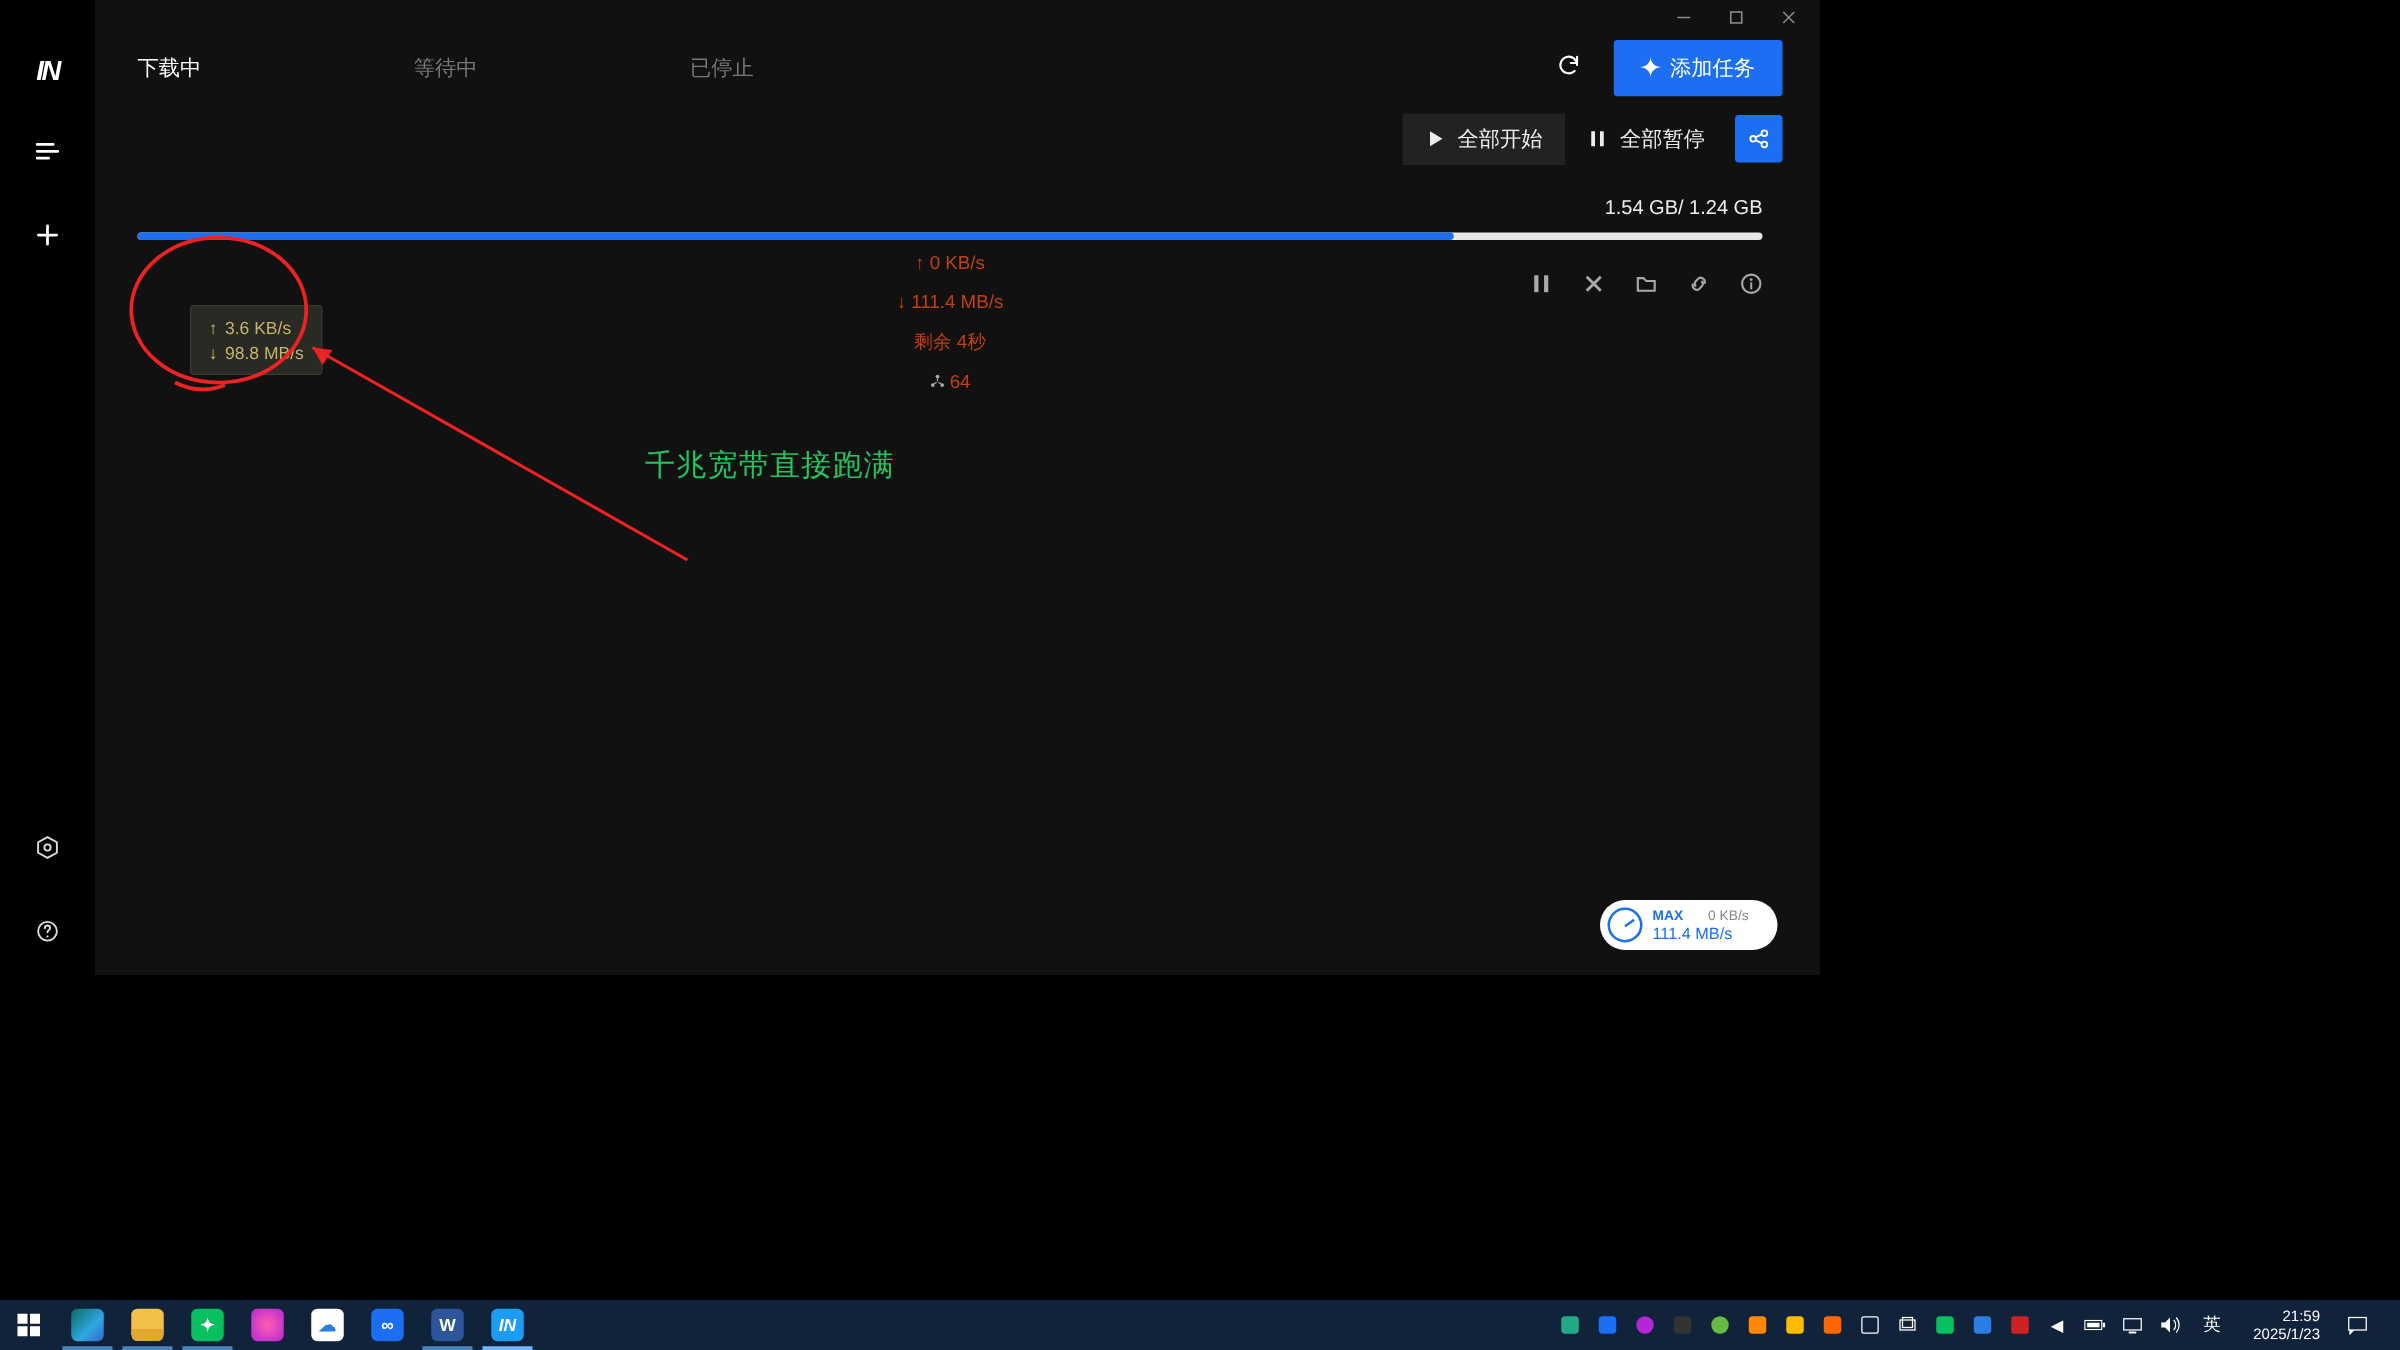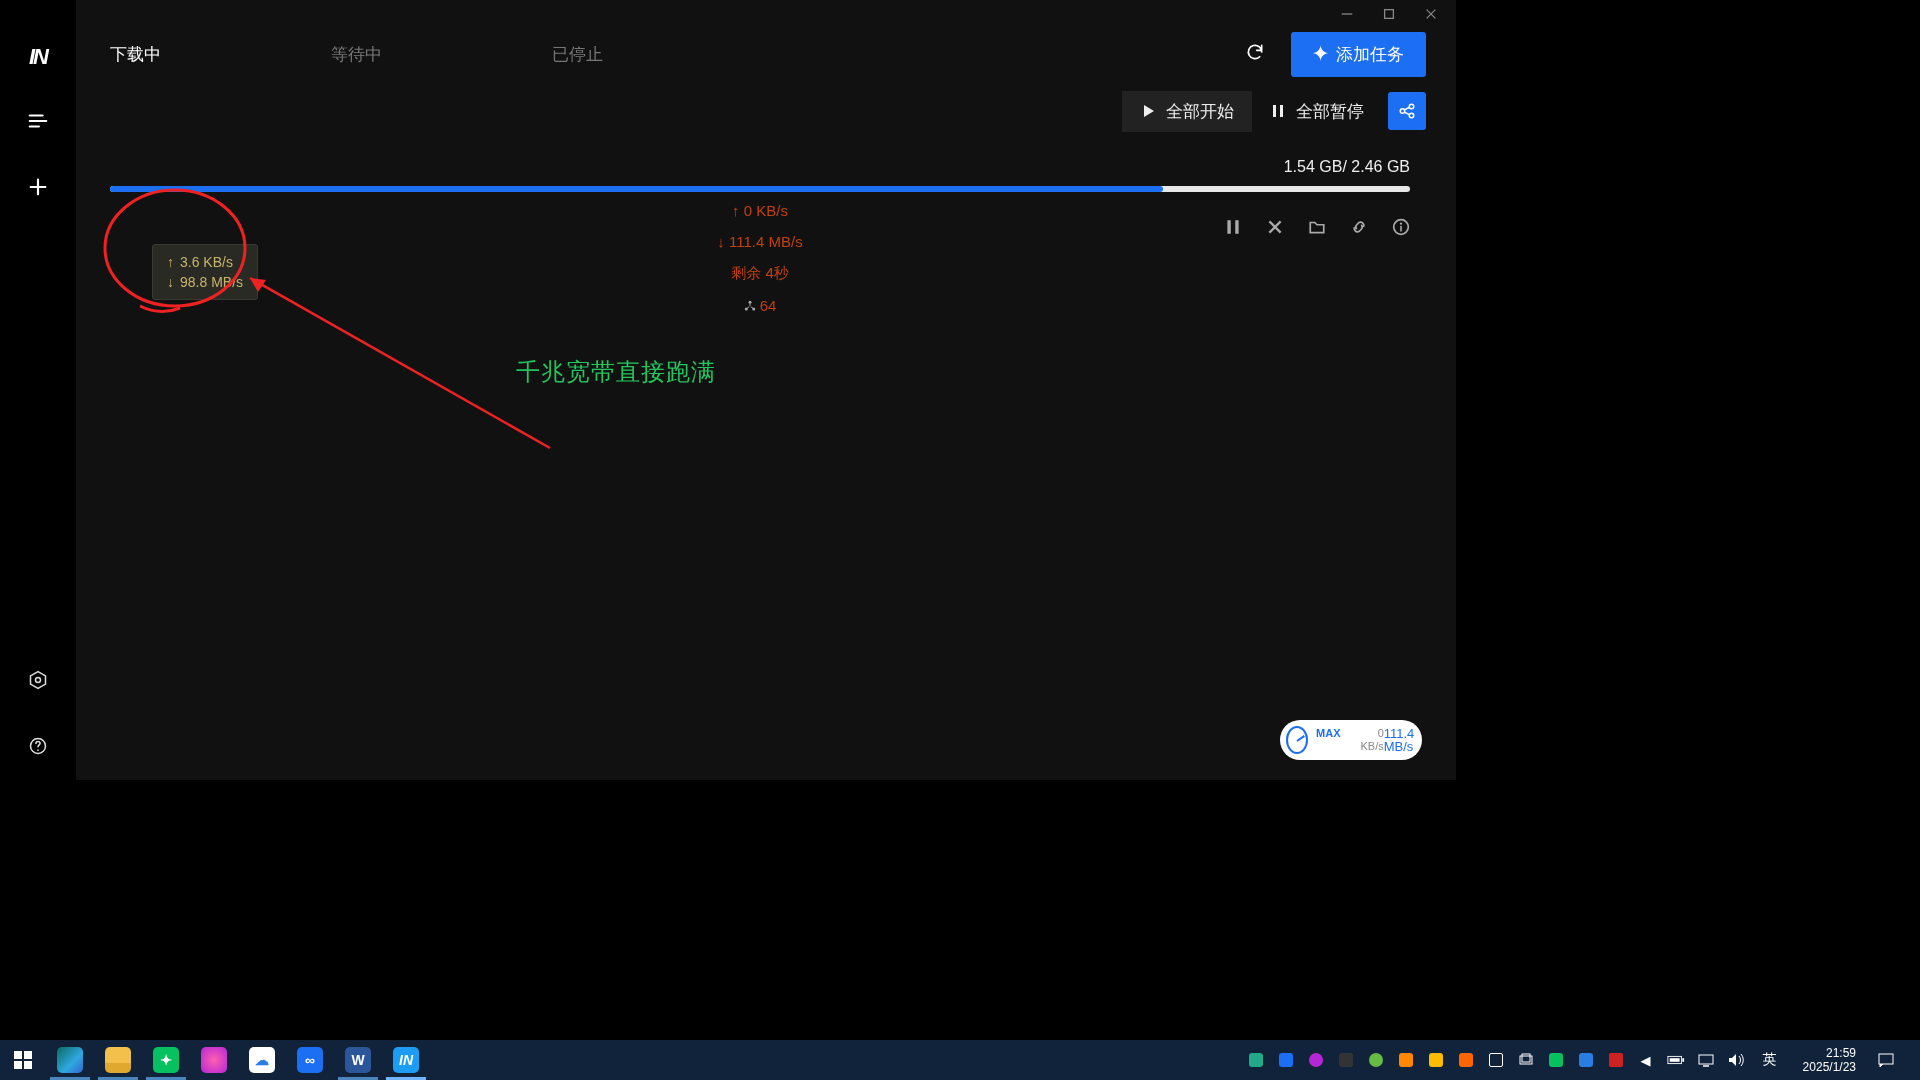--- a/index.html
+++ b/index.html
@@ -46,21 +46,21 @@
 .tooltip .row{display:flex;align-items:center;gap:6px;}
 
 
 .redtext{position:absolute;left:516px;top:356px;font-size:24px;color:#22c55e;font-weight:400;letter-spacing:1px;}
 .ann-svg{position:absolute;left:100px;top:158px;pointer-events:none;}
 
 
 .speed-pill{position:absolute;left:1280px;top:720px;width:142px;height:40px;background:#fff;border-radius:20px;display:flex;align-items:center;padding-left:6px;gap:8px;}
 .speed-pill .gauge{width:28px;height:28px;border:2px solid #1c6ef3;border-radius:50%;position:relative;}
 .speed-pill .gauge::after{content:"";position:absolute;left:50%;top:50%;width:9px;height:2px;background:#1c6ef3;transform-origin:left;transform:rotate(-35deg);}
-.speed-pill .txt{display:flex;flex-direction:row;line-height:13px;font-size:11px;}
+.speed-pill .txt{display:flex;flex-direction:column;line-height:13px;font-size:11px;}
 .speed-pill .max{color:#1c6ef3;font-weight:600;}
 .speed-pill .up{color:#888;text-align:right;}
 .speed-pill .dn{color:#1c6ef3;font-size:13px;}
 
 
 .taskbar{position:absolute;left:0;bottom:0;width:1920px;height:40px;background:#10233a;display:flex;align-items:center;color:#fff;}
 .taskbar .start{width:46px;height:40px;display:flex;align-items:center;justify-content:center;cursor:pointer;}
 .taskbar .pinned{display:flex;height:40px;}
 .taskbar .pin{width:48px;height:40px;display:flex;align-items:center;justify-content:center;cursor:pointer;position:relative;}
 .taskbar .pin.active::after{content:"";position:absolute;left:4px;right:4px;bottom:0;height:3px;background:#6fb6ff;}
@@ -159,21 +159,21 @@
           <circle cx="6" cy="12" r="3" fill="none" stroke="#fff" stroke-width="2"></circle>
           <circle cx="18" cy="6" r="3" fill="none" stroke="#fff" stroke-width="2"></circle>
           <circle cx="18" cy="18" r="3" fill="none" stroke="#fff" stroke-width="2"></circle>
           <path d="M8.5 10.5l7-3.5M8.5 13.5l7 3.5" stroke="#fff" stroke-width="2"></path>
         </svg>
     </div>
   </div>
 
   <div class="item">
     <div class="item-size">
-      <span>1.54 GB</span>/ <span>2.46 GB</span>
+      <span>1.54 GB</span>/ <span>1.24 GB</span>
     </div>
     <div class="bar">
       <div class="fill" style="width:81%"></div>
     </div>
     <div class="stats">
       <span>↑ <span>0 KB/s</span></span>
       <span>↓ <span>111.4 MB/s</span></span>
       <span>剩余 4秒</span>
       <span>
         <svg style="width:12px;height:12px;vertical-align:-1px" viewBox="0 0 16 16">

